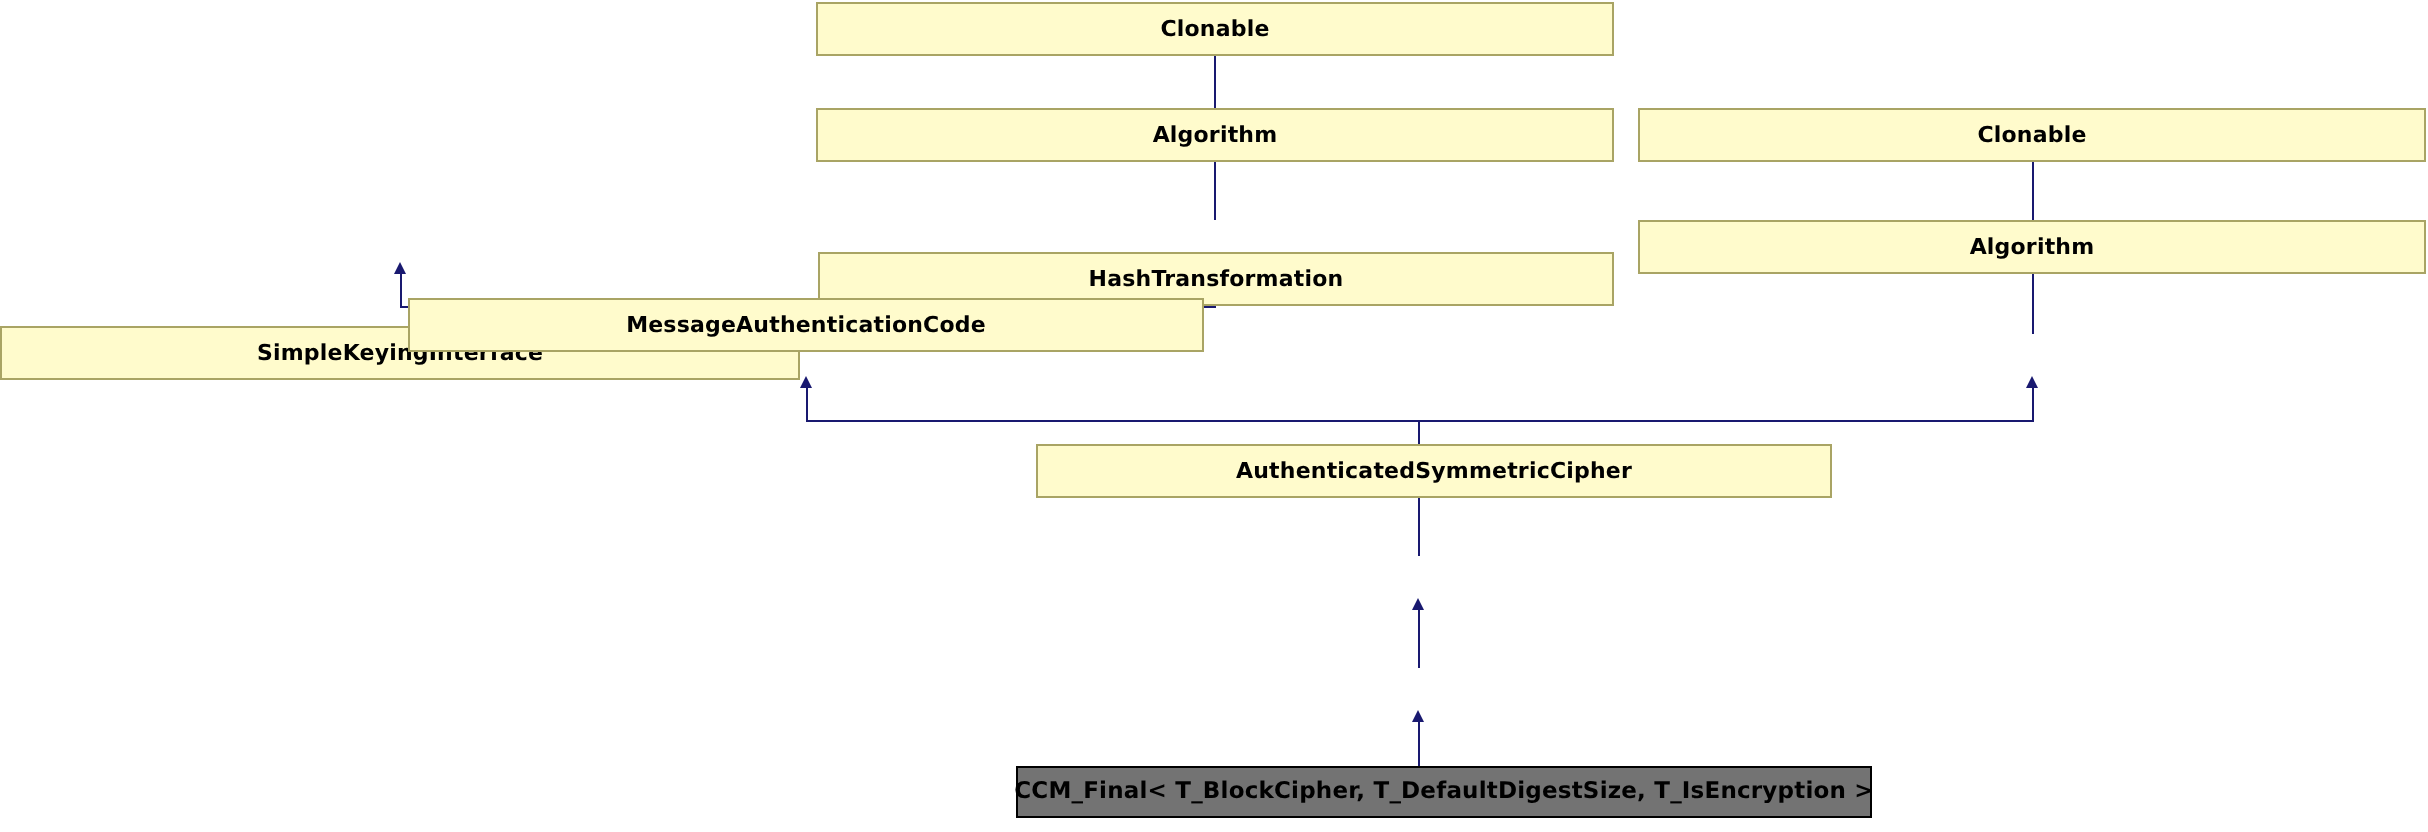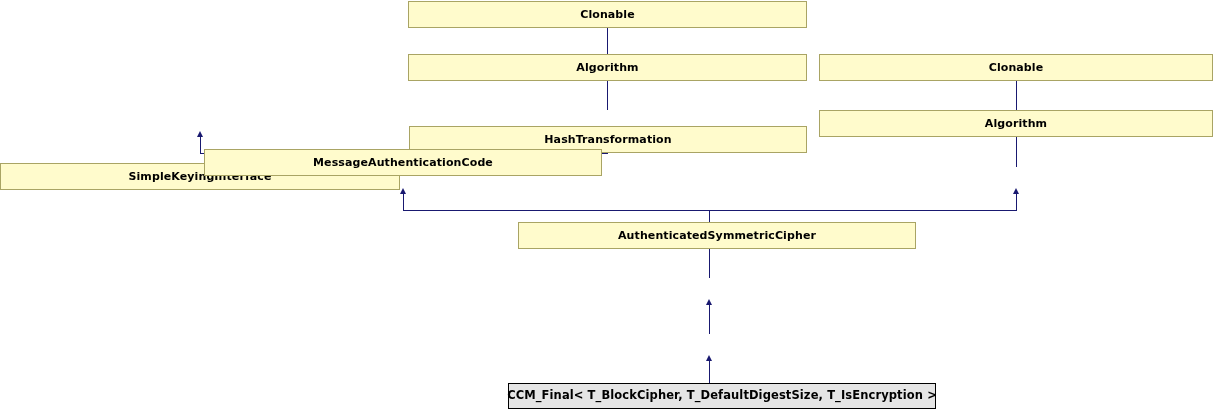--- a/index.html
+++ b/index.html
@@ -24,21 +24,21 @@
     display: flex;
     align-items: center;
     justify-content: center;
     font-size: 11px;
     color: #000000;
     line-height: 1;
     white-space: nowrap;
     letter-spacing: 0.1px;
   }
   .node.current {
-    background: #e5e5e5;
+    background: #737373;
     border: 1px solid #000000;
     font-size: 11.5px;
     text-align: center;
   }
   .edge {
     position: absolute;
     background: #191970;
   }
   .edge.v { width: 1px; }
   .edge.h { height: 1px; }

